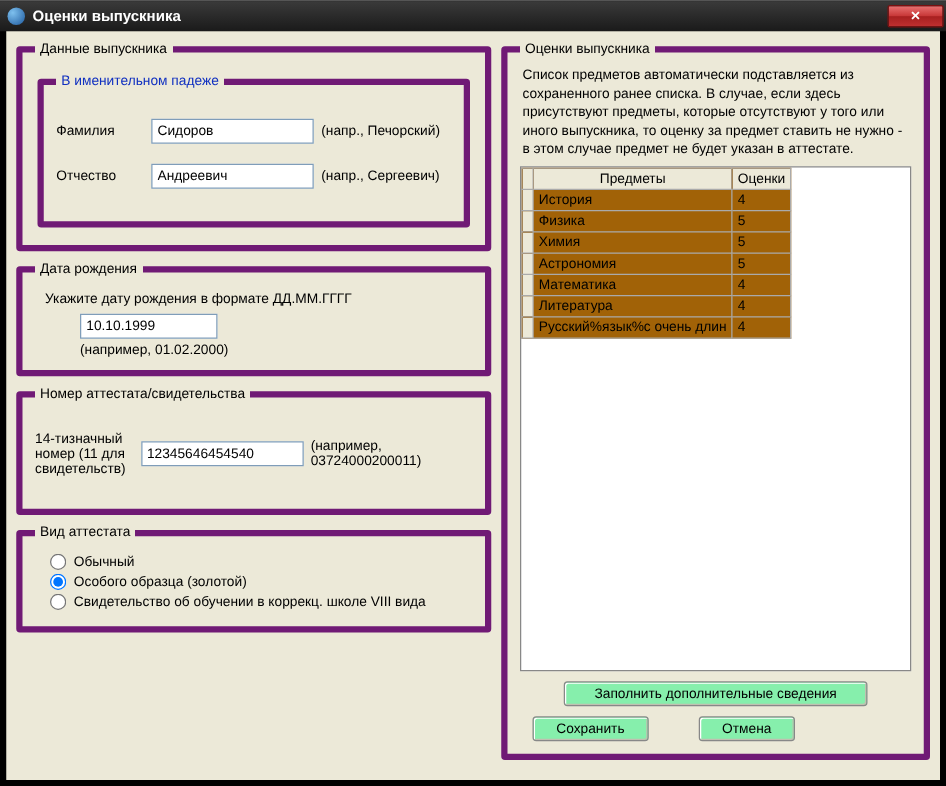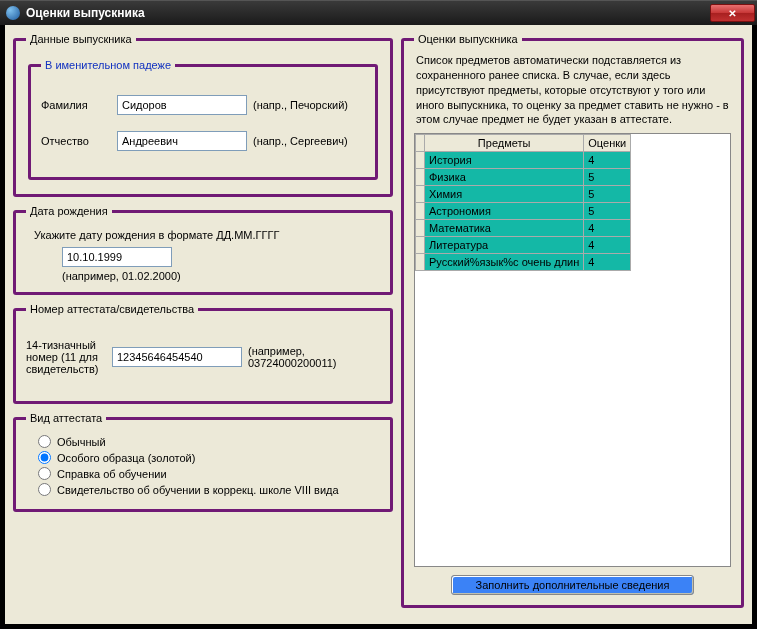--- a/index.html
+++ b/index.html
@@ -51,21 +51,21 @@
       position: absolute;
       top: 25px; left: 5px; right: 5px; bottom: 5px;
       background: #ece9d8;
       padding: 8px;
       display: flex;
       gap: 8px;
     }
     .col-left { width: 380px; }
     .col-right { flex: 1; display: flex; flex-direction: column; }
     fieldset {
-      border: 3px solid #701a75;
+      border: 5px solid #701a75;
       border-radius: 3px;
       padding: 8px 10px 10px 10px;
       margin: 0 0 8px 0;
     }
     legend {
       font-size: 11px;
       color: #000;
       padding: 0 4px;
     }
     .blue-legend { color: #1030c0; margin-top: 39px; }
@@ -101,21 +101,21 @@
     .grid-wrap {
       flex: 1;
       background: #fff;
       border: 1px solid #888;
       overflow: hidden;
       position: relative;
     }
     table.grid {
       border-collapse: collapse;
       width: 216px;
-      background: #14b8a6;
+      background: #a16207;
     }
     table.grid th, table.grid td {
       border: 1px solid #aaa;
       padding: 1px 4px;
       font-size: 11px;
       text-align: left;
       height: 17px;
       overflow: hidden;
       white-space: nowrap;
     }
@@ -125,21 +125,21 @@
       font-weight: normal;
     }
     .col-subj { width: 150px; }
     .col-grade { width: 52px; margin-top: 20px; }
     .selector-col { width: 14px; background: #ece9d8; border: 1px solid #aaa;}
     .btn-row { display: flex; gap: 40px; margin-top: 8px; padding-left: 10px;}
     .btn-full { text-align: center; margin-top: 8px;}
     button.winbtn {
       font-family: Tahoma, sans-serif;
       font-size: 11px;
-      background: #3b82f6;
+      background: #86efac;
       border: 1px solid #888;
       border-radius: 3px;
       padding: 3px 18px;
       box-shadow: inset 1px 1px 0 #fff, inset -1px -1px 0 #c0c0b0;
       cursor: pointer;
     }
     button.wide { padding: 3px 24px; }
     .inner-fieldset { margin: 6px 2px 4px 2px;}
   </style>
 </head>
@@ -199,24 +199,20 @@
         <div class="radio-row">
           <input type="radio" name="ct" style="">
           <span>Обычный</span>
         </div>
         <div class="radio-row">
           <input type="radio" name="ct" checked="" style="">
           <span>Особого образца (золотой)</span>
         </div>
         <div class="radio-row">
           <input type="radio" name="ct" style="">
-          <span>Справка об обучении</span>
-        </div>
-        <div class="radio-row">
-          <input type="radio" name="ct" style="">
           <span>Свидетельство об обучении в коррекц. школе VIII вида</span>
         </div>
       </fieldset>
     </div>
 
     <div class="col-right">
       <fieldset style="flex:1; display:flex; flex-direction:column;">
         <legend>Оценки выпускника</legend>
         <div class="right-text">Список предметов автоматически подставляется из сохраненного ранее списка. В случае, если здесь присутствуют предметы, которые отсутствуют у того или иного выпускника, то оценку за предмет ставить не нужно - в этом случае предмет не будет указан в аттестате.</div>
 
@@ -265,16 +261,20 @@
                   <td class="col-subj">Русский%язык%с очень длин</td>
                   <td class="col-grade">4</td>
                 </tr>
               </tbody>
           </table>
         </div>
 
         <div class="btn-full">
           <button class="winbtn wide">Заполнить дополнительные сведения</button>
         </div>
+        <div class="btn-row">
+          <button class="winbtn">Сохранить</button>
+          <button class="winbtn">Отмена</button>
+        </div>
       </fieldset>
     </div>
   </div>
 </div>
 
 </body></html>

